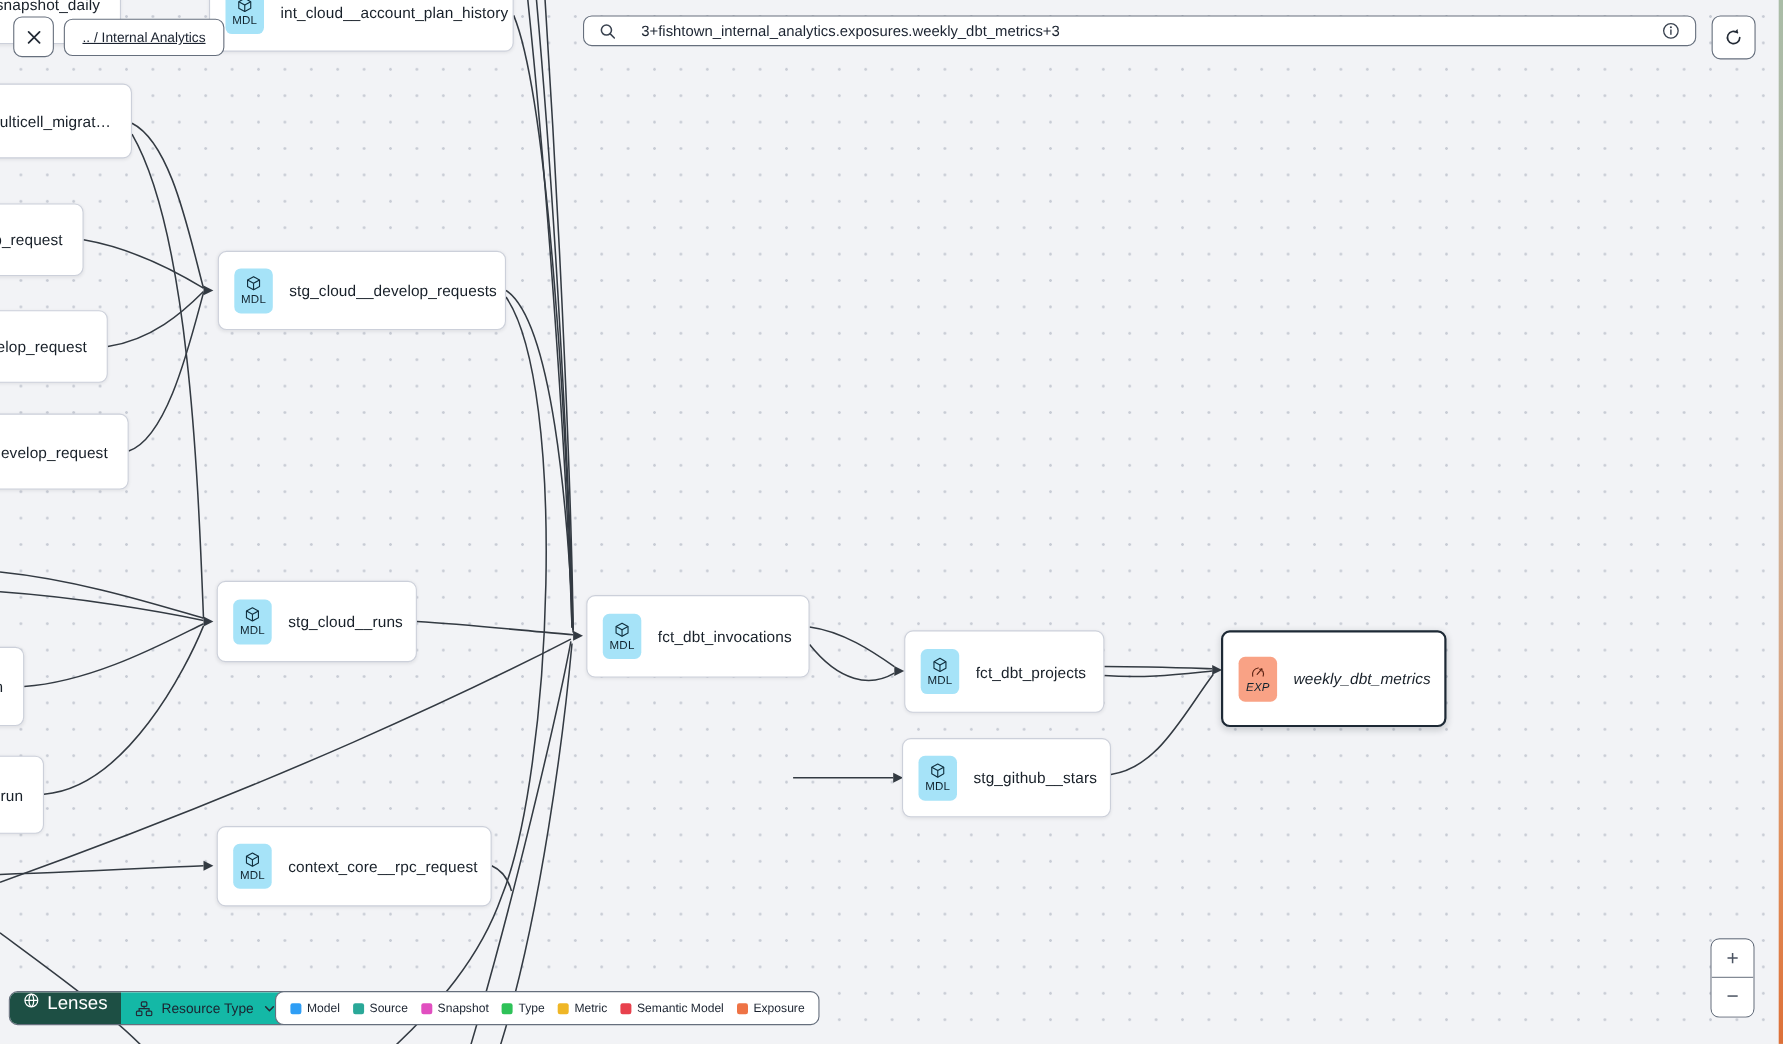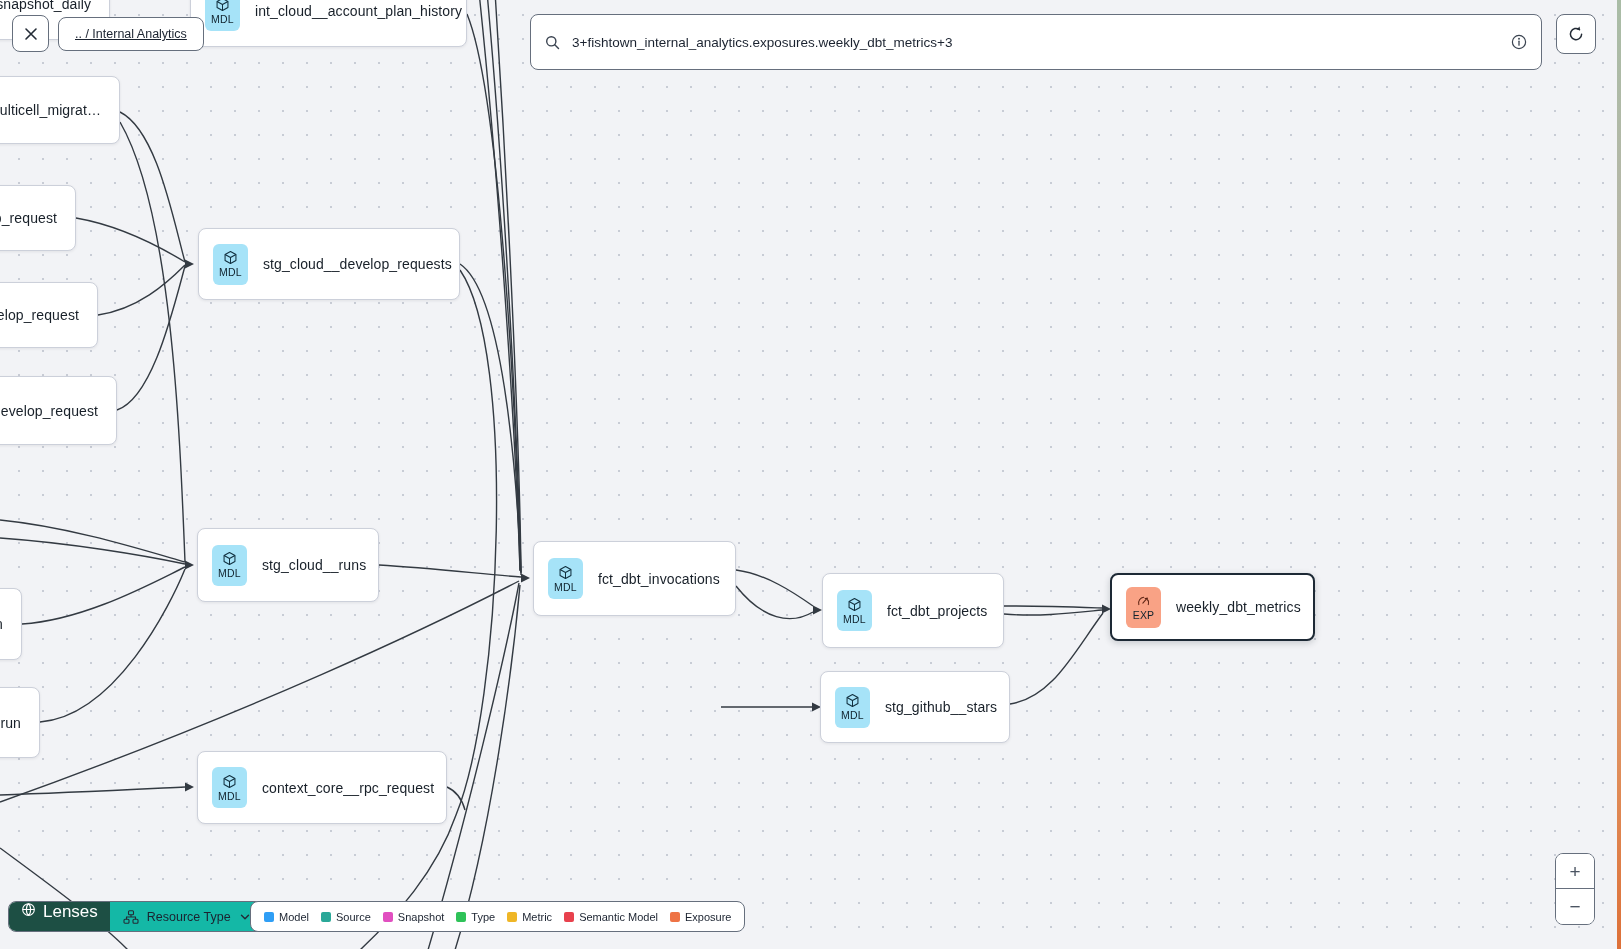--- a/index.html
+++ b/index.html
@@ -37,23 +37,23 @@
     display:flex; align-items:center; justify-content:center; cursor:pointer; padding:0;
   }
   .close-btn { left:12px; top:15px; width:37px; height:37px; }
   .refresh-btn { left:1556px; top:14px; width:40px; height:40px; }
   .breadcrumb {
     position:absolute; z-index:10; left:58px; top:17px; height:34px; padding:0 16px;
     background:#fff; border:1px solid #666f7d; border-radius:8px;
     display:flex; align-items:center; font-size:12.5px; color:#1b2330; cursor:pointer; white-space:nowrap;text-decoration:underline;
   }
   .searchbar {
-    position:absolute; z-index:10; left:530px; top:14px; width:1012px; height:56px;
-    background:#fff; border:1px solid #666f7d; border-radius:8px;
-    display:flex; align-items:center; padding:0 14px; gap:10px;
+    position:absolute; z-index:10; left:530px; top:14px; width:1012px; height:28px;
+    background:#fff; border:1px solid #666f7d; border-radius:8px;
+    display:flex; align-items:center; padding:0 14px; gap:21px;
   }
   .searchbar input {
     flex:1; border:none; outline:none; background:transparent;
     font-size:13.5px; color:#1b2330; font-family:inherit;
   }
   .lenses-bar {
     position:absolute; z-index:10; left:8px; top:901px; height:31px;
     background:#fff; border:1px solid #666f7d; border-radius:8px;
     display:flex; align-items:stretch; overflow:hidden;
   }
@@ -211,21 +211,21 @@
         <span class="badge" style="background: rgb(166, 227, 248);">
           <svg width="15" height="15" viewBox="0 0 16 16" fill="none" stroke="#11303f" stroke-width="1.1" stroke-linejoin="round">
             <path d="M8 1.6 L13.8 4.8 V11.2 L8 14.4 L2.2 11.2 V4.8 Z"></path>
             <path d="M2.2 4.8 L8 8 L13.8 4.8"></path>
             <path d="M8 8 V14.4"></path>
           </svg>
           <span class="badge-label">MDL</span>
         </span>
         <span class="node-label">stg_github__stars</span>
       </div>
-      <div class="node selected" style="left: 1110px; top: 573px; width: 205px; height: 68px;">
+      <div class="node selected" style="left: 1110px; top: 573px; width: 205px; height: 88px; font-style: italic;">
         <span class="badge" style="background: rgb(249, 162, 133);">
           <svg width="15" height="15" viewBox="0 0 16 16" fill="none" stroke="#5c2313" stroke-width="1.1" stroke-linecap="round">
             <path d="M3 12.4 A6.2 6.2 0 0 1 8.3 4.5"></path>
             <path d="M13.1 12.4 A6.2 6.2 0 0 0 12.9 7.8"></path>
             <path d="M7.3 10.8 L11.9 5.5"></path>
             <path d="M11.9 5.5 l-2.2 0.3 M11.9 5.5 l0.2 2.2"></path>
           </svg>
           <span class="badge-label">EXP</span>
         </span>
         <span class="node-label">weekly_dbt_metrics</span>

